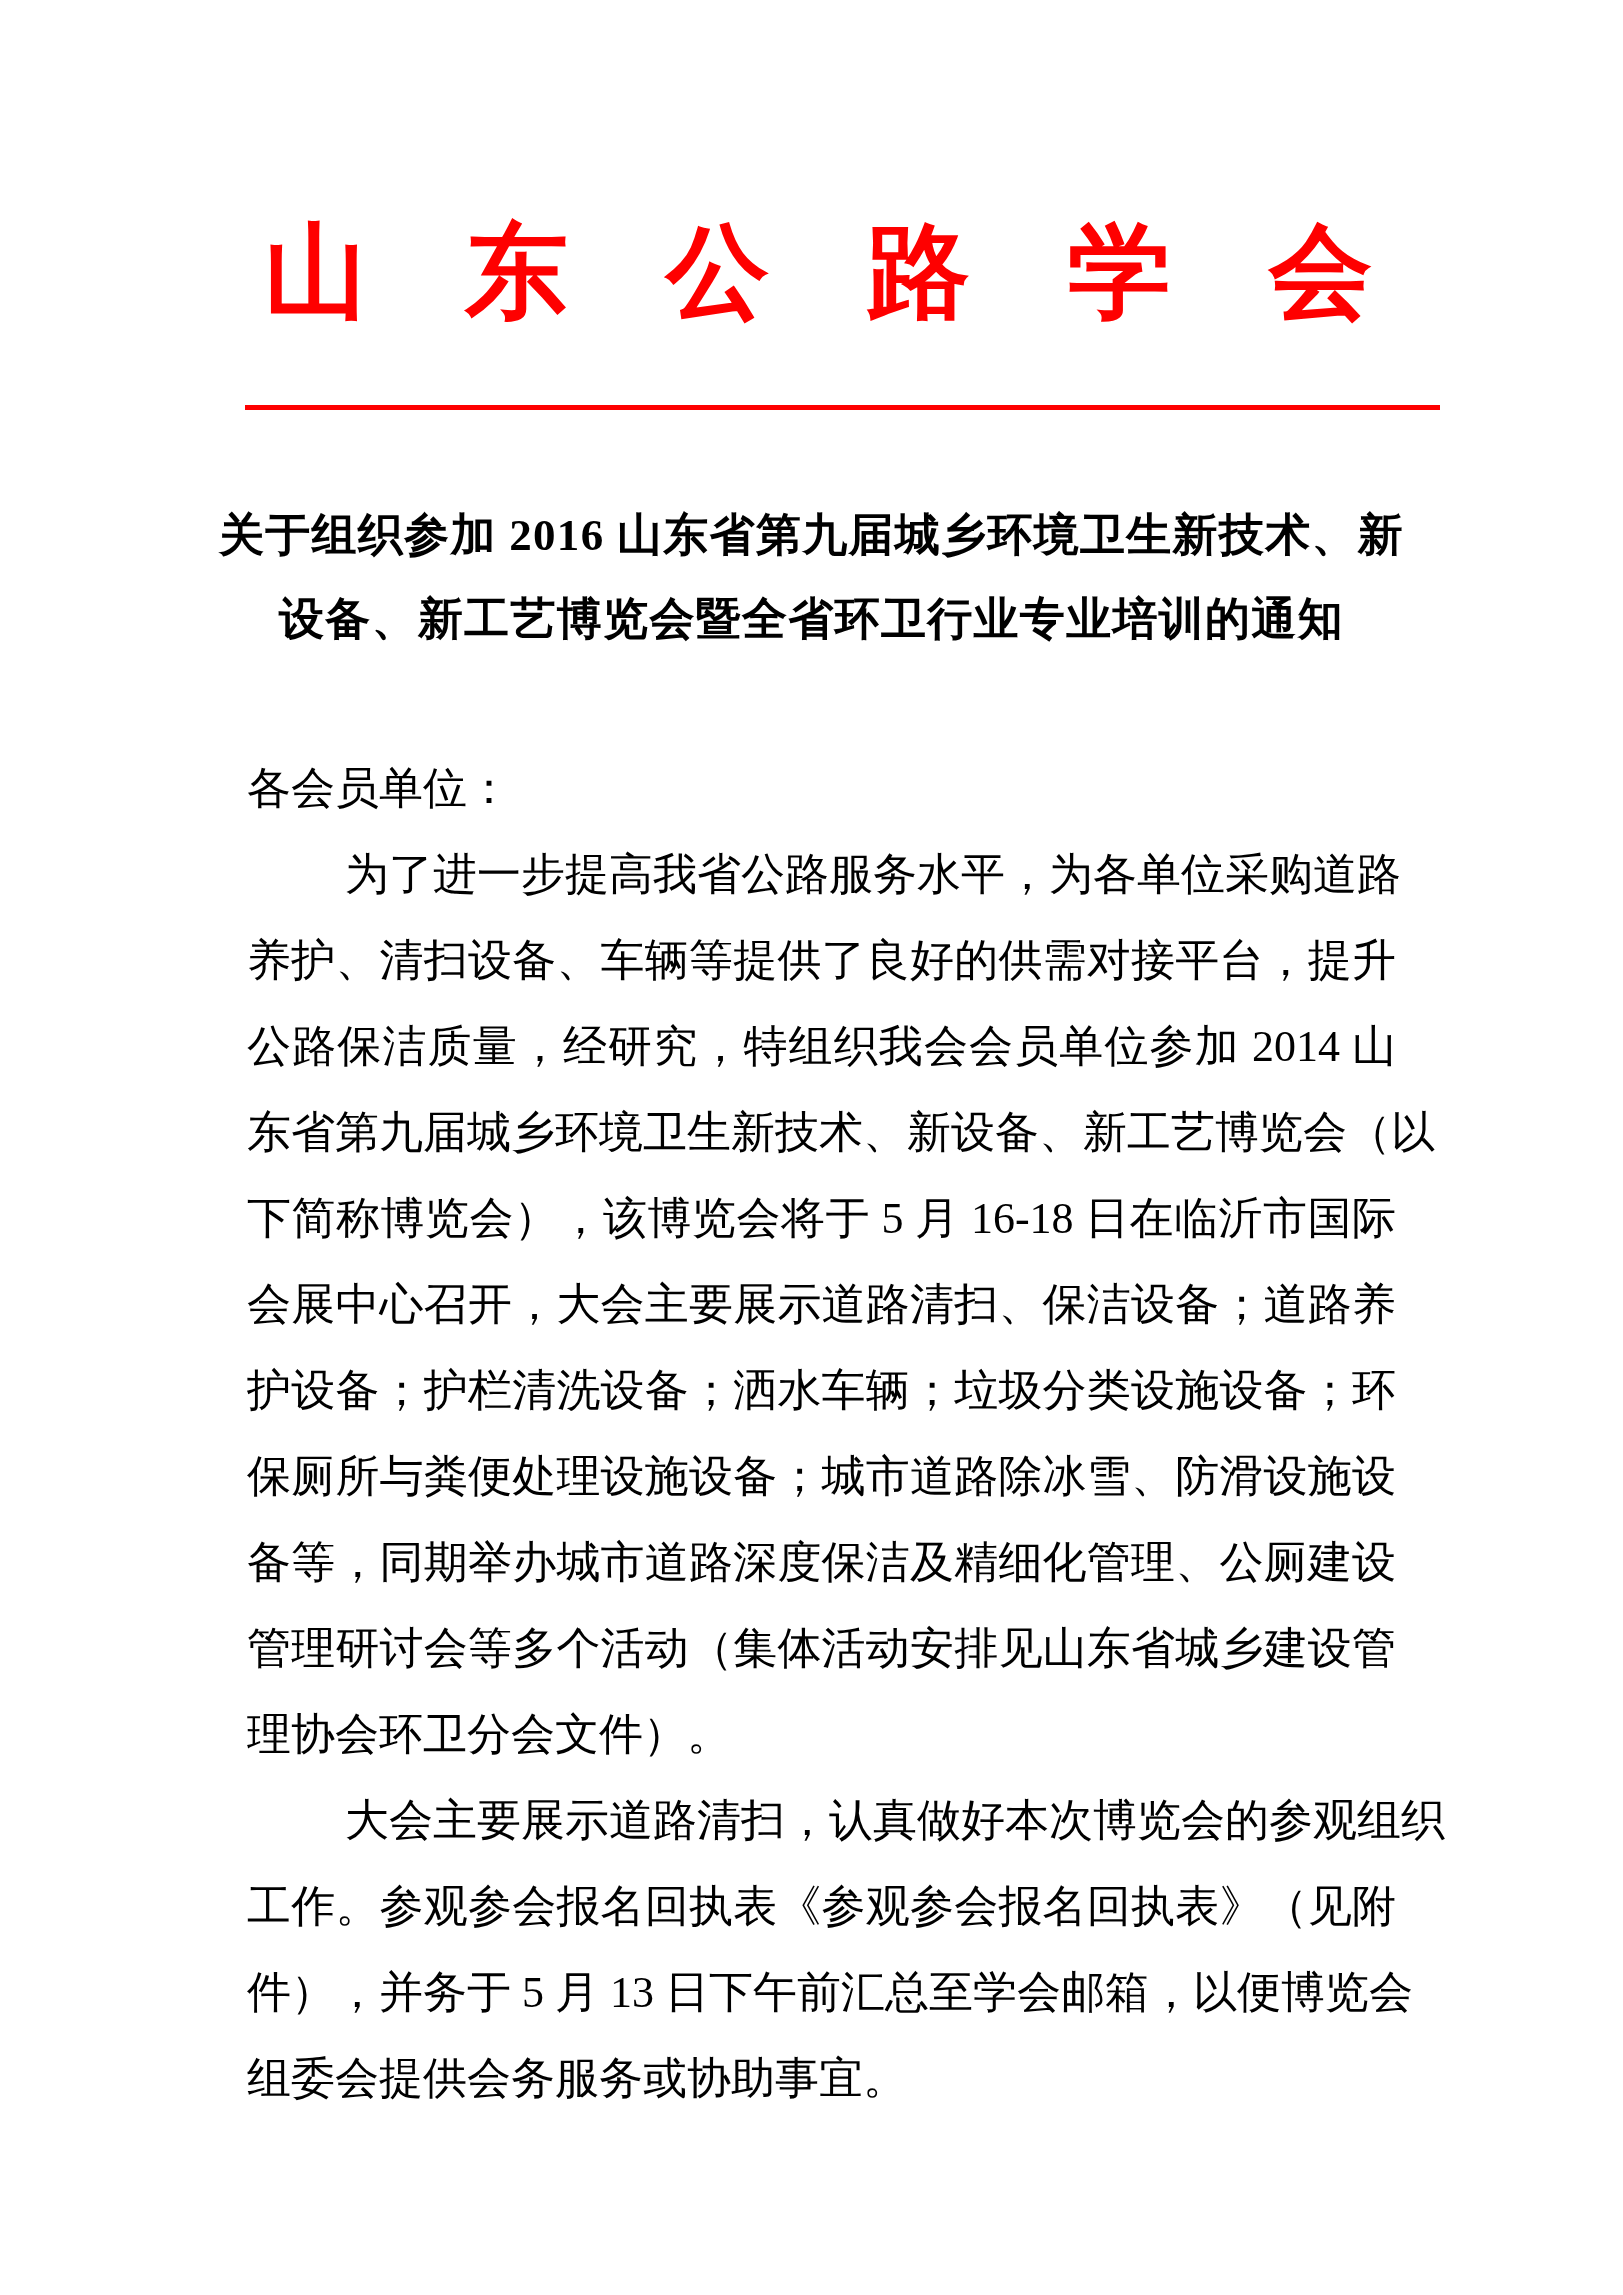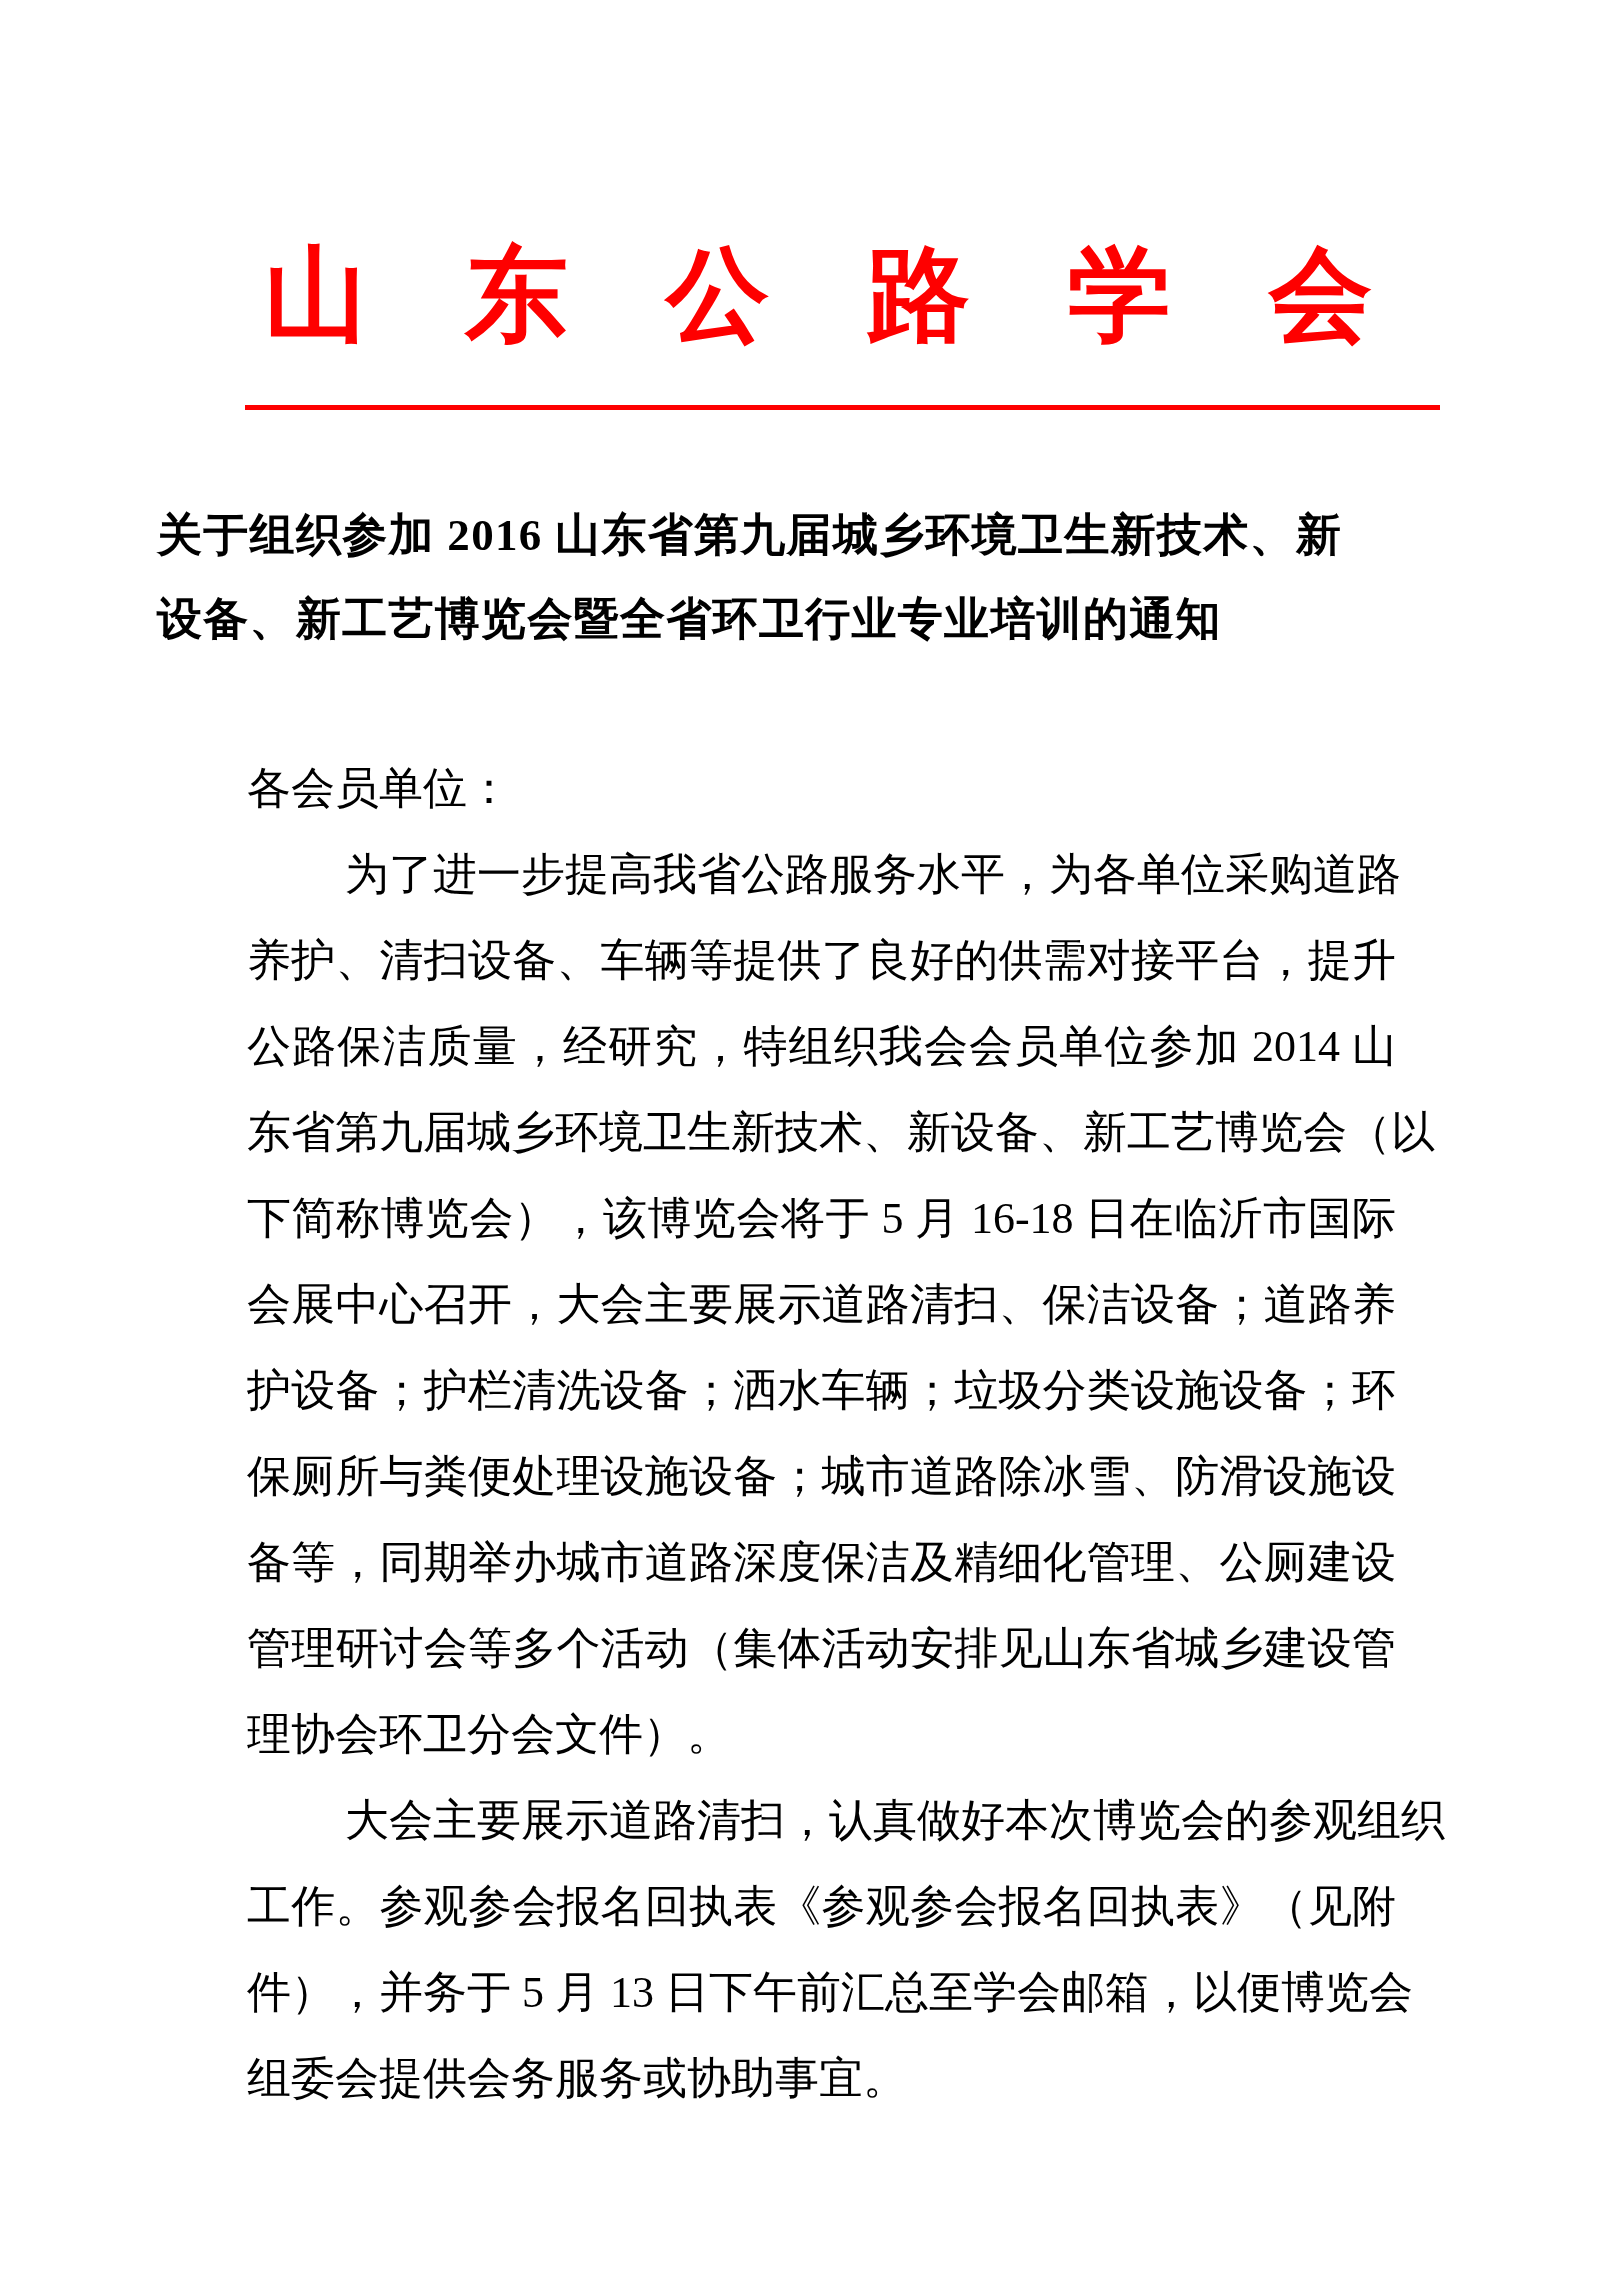--- a/index.html
+++ b/index.html
@@ -21,35 +21,35 @@
     position: absolute;
     top: 221px;
     left: 264px;
     right: 0;
     font-size: 103px;
     line-height: 1.0;
     font-weight: bold;
     color: #fe0000;
     letter-spacing: 98px;
     white-space: nowrap;
-    margin-top: 23px;
   }
   .red-divider {
     position: absolute;
     top: 405px;
     left: 245px;
     width: 1195px;
     height: 5.2px;
     background: #fe0000;
   }
   .doc-title {
     position: absolute;
     top: 493px;
     left: 157px;
     width: 1309px;
+    text-align: center;
     font-size: 45px;
     font-weight: bold;
     line-height: 84px;
     letter-spacing: 1.3px;
   }
   .body-text {
     position: absolute;
     top: 746px;
     left: 247px;
     width: 1149px;

